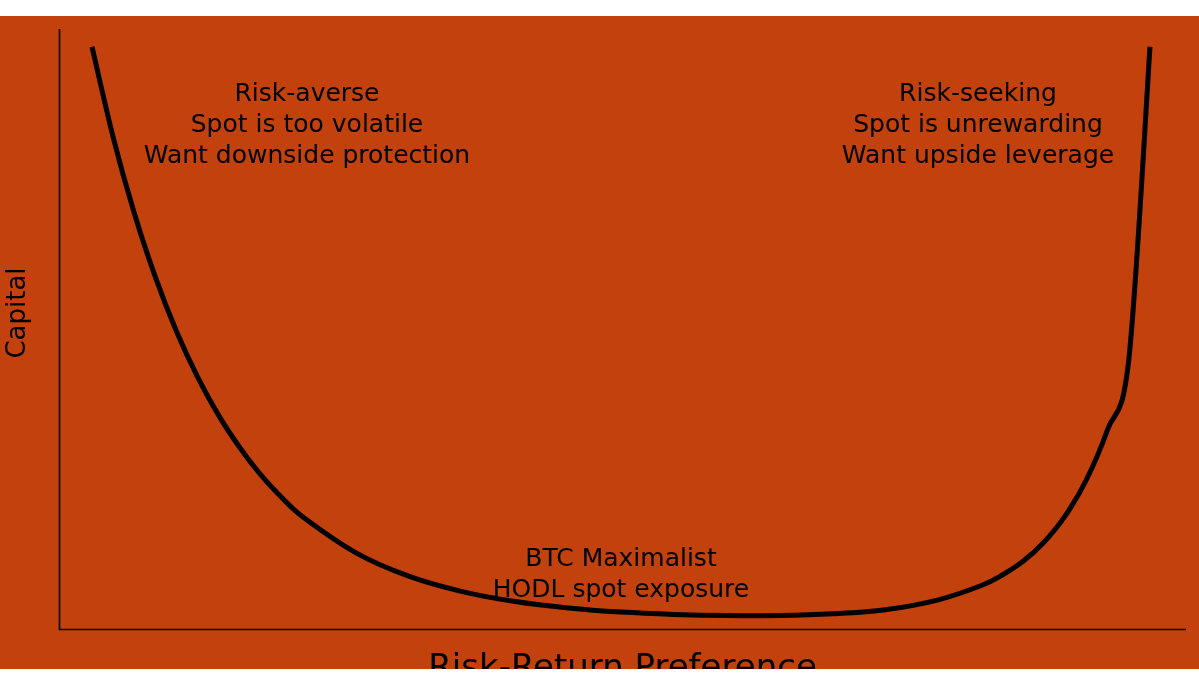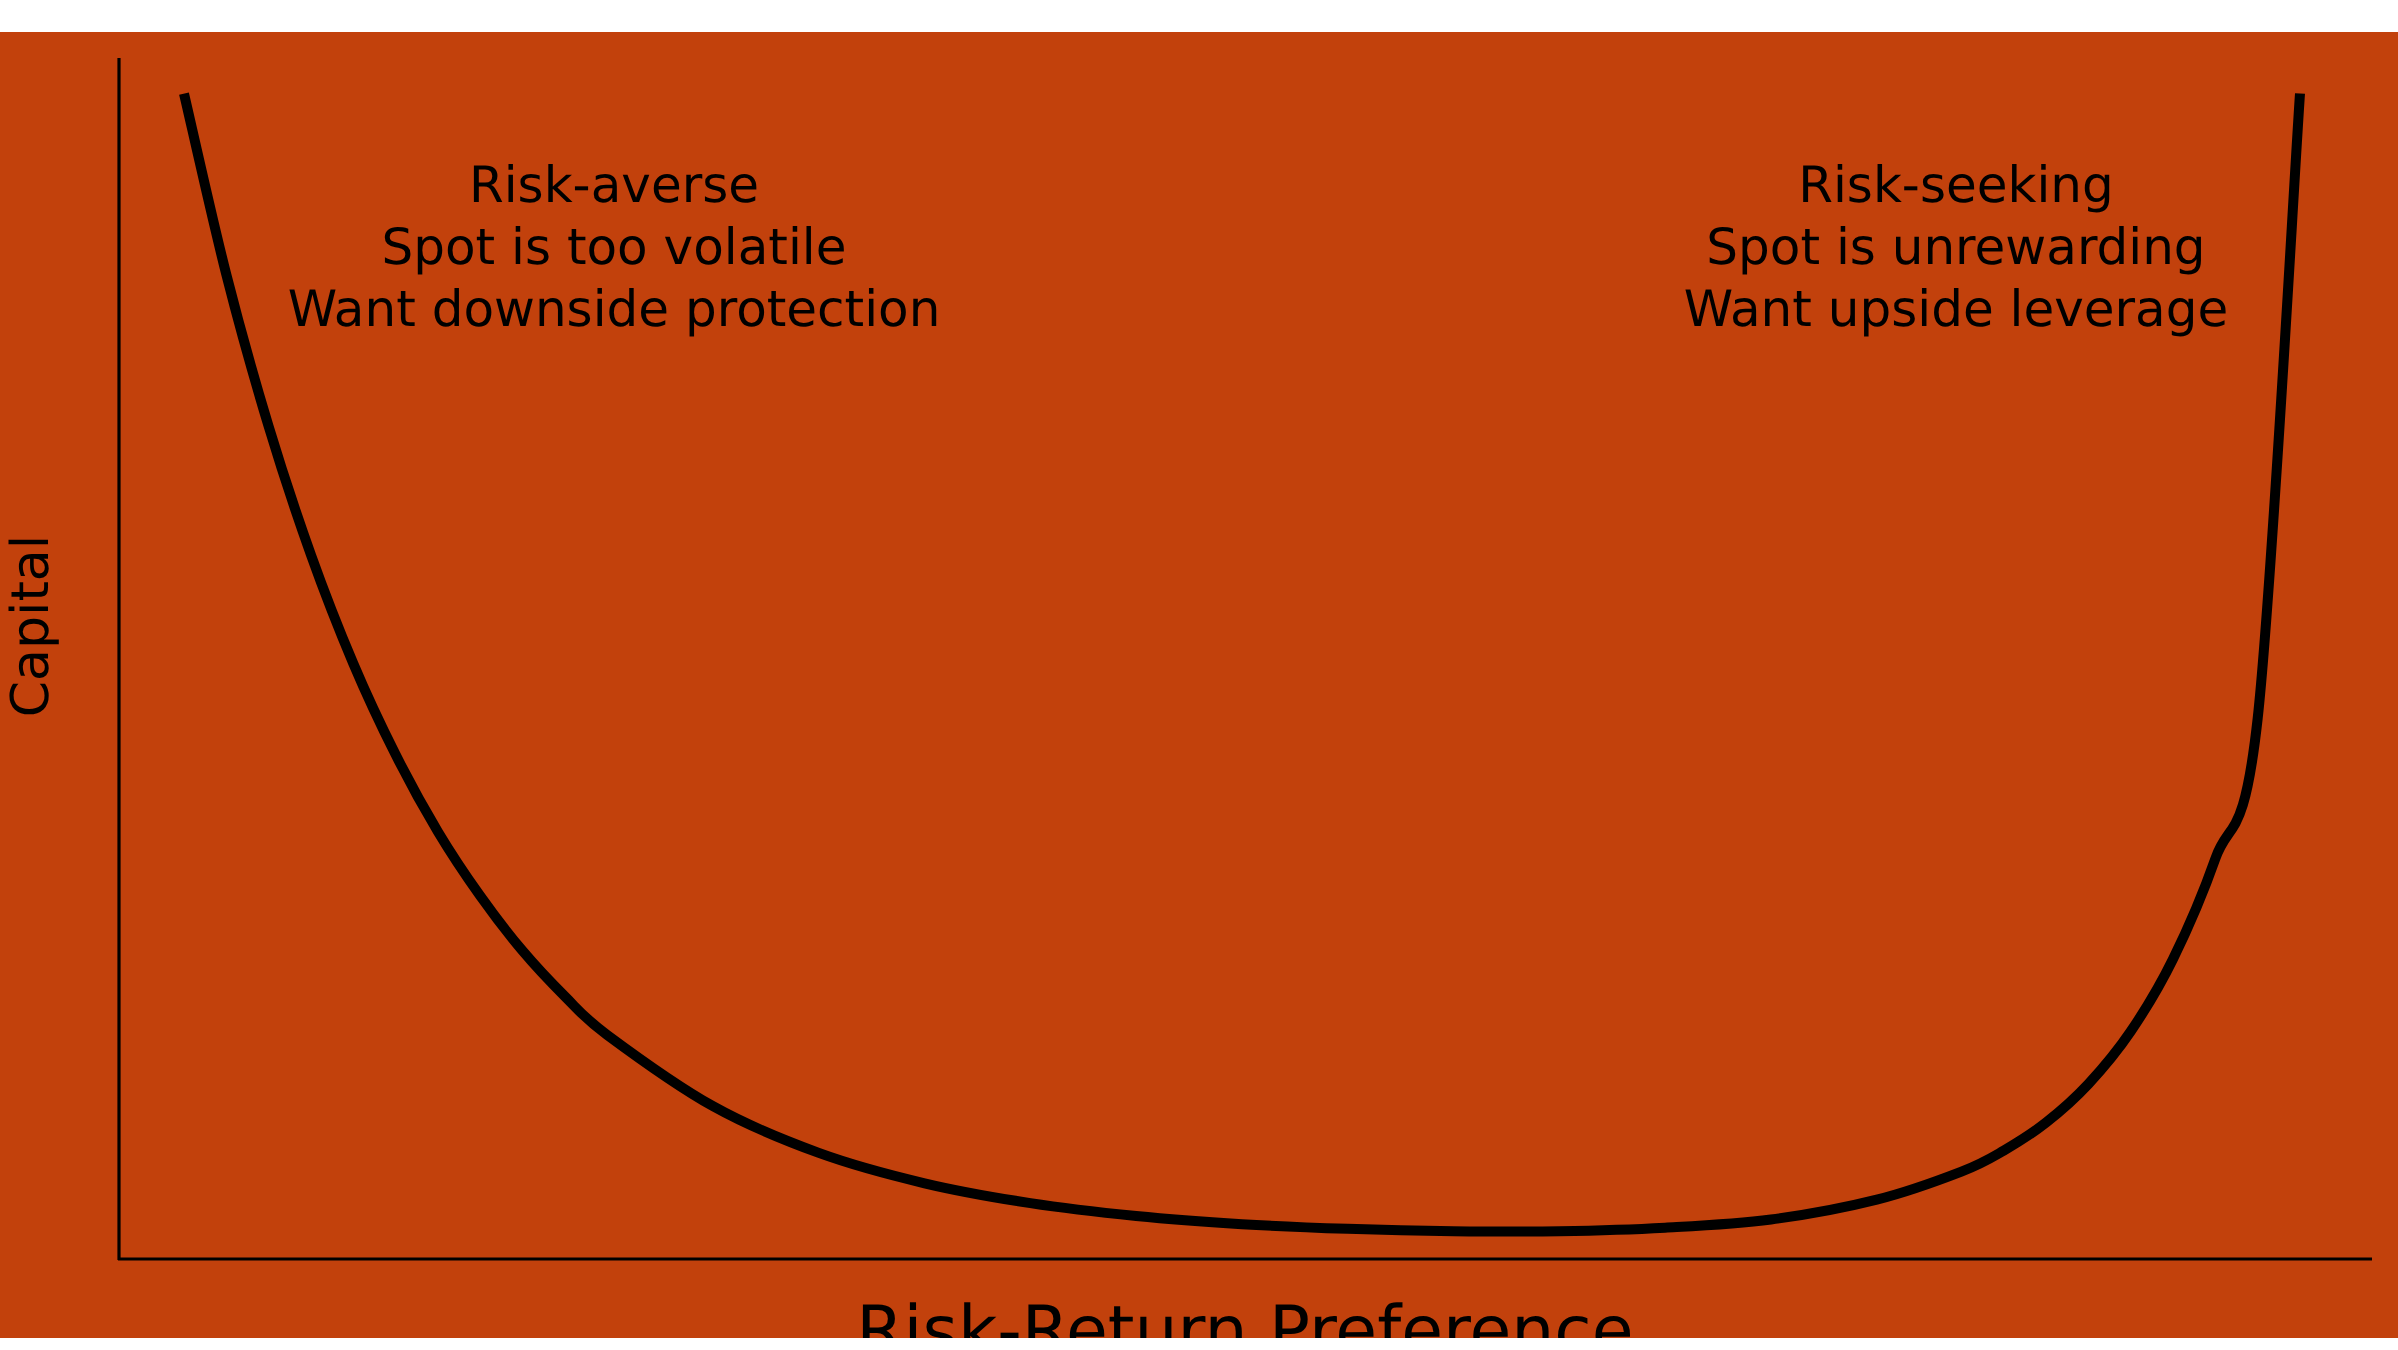--- a/index.html
+++ b/index.html
@@ -90,18 +90,20 @@
   </svg>
 
   <div class="annotation" id="annotation-risk-averse" style="left: 107px; top: 61px;">Risk-averse
 Spot is too volatile
 Want downside protection</div>
 
   <div class="annotation" id="annotation-risk-seeking" style="left: 778px; top: 61px;">Risk-seeking
 Spot is unrewarding
 Want upside leverage</div>
 
+  <div class="annotation" id="annotation-btc-maximalist" style="left: 421px; top: 526px;">BTC Maximalist
+HODL spot exposure</div>
 
   <div id="xlabel">Risk-Return Preference</div>
 
   <div id="ylabel">Capital</div>
 
 </div>
 
 </body></html>

